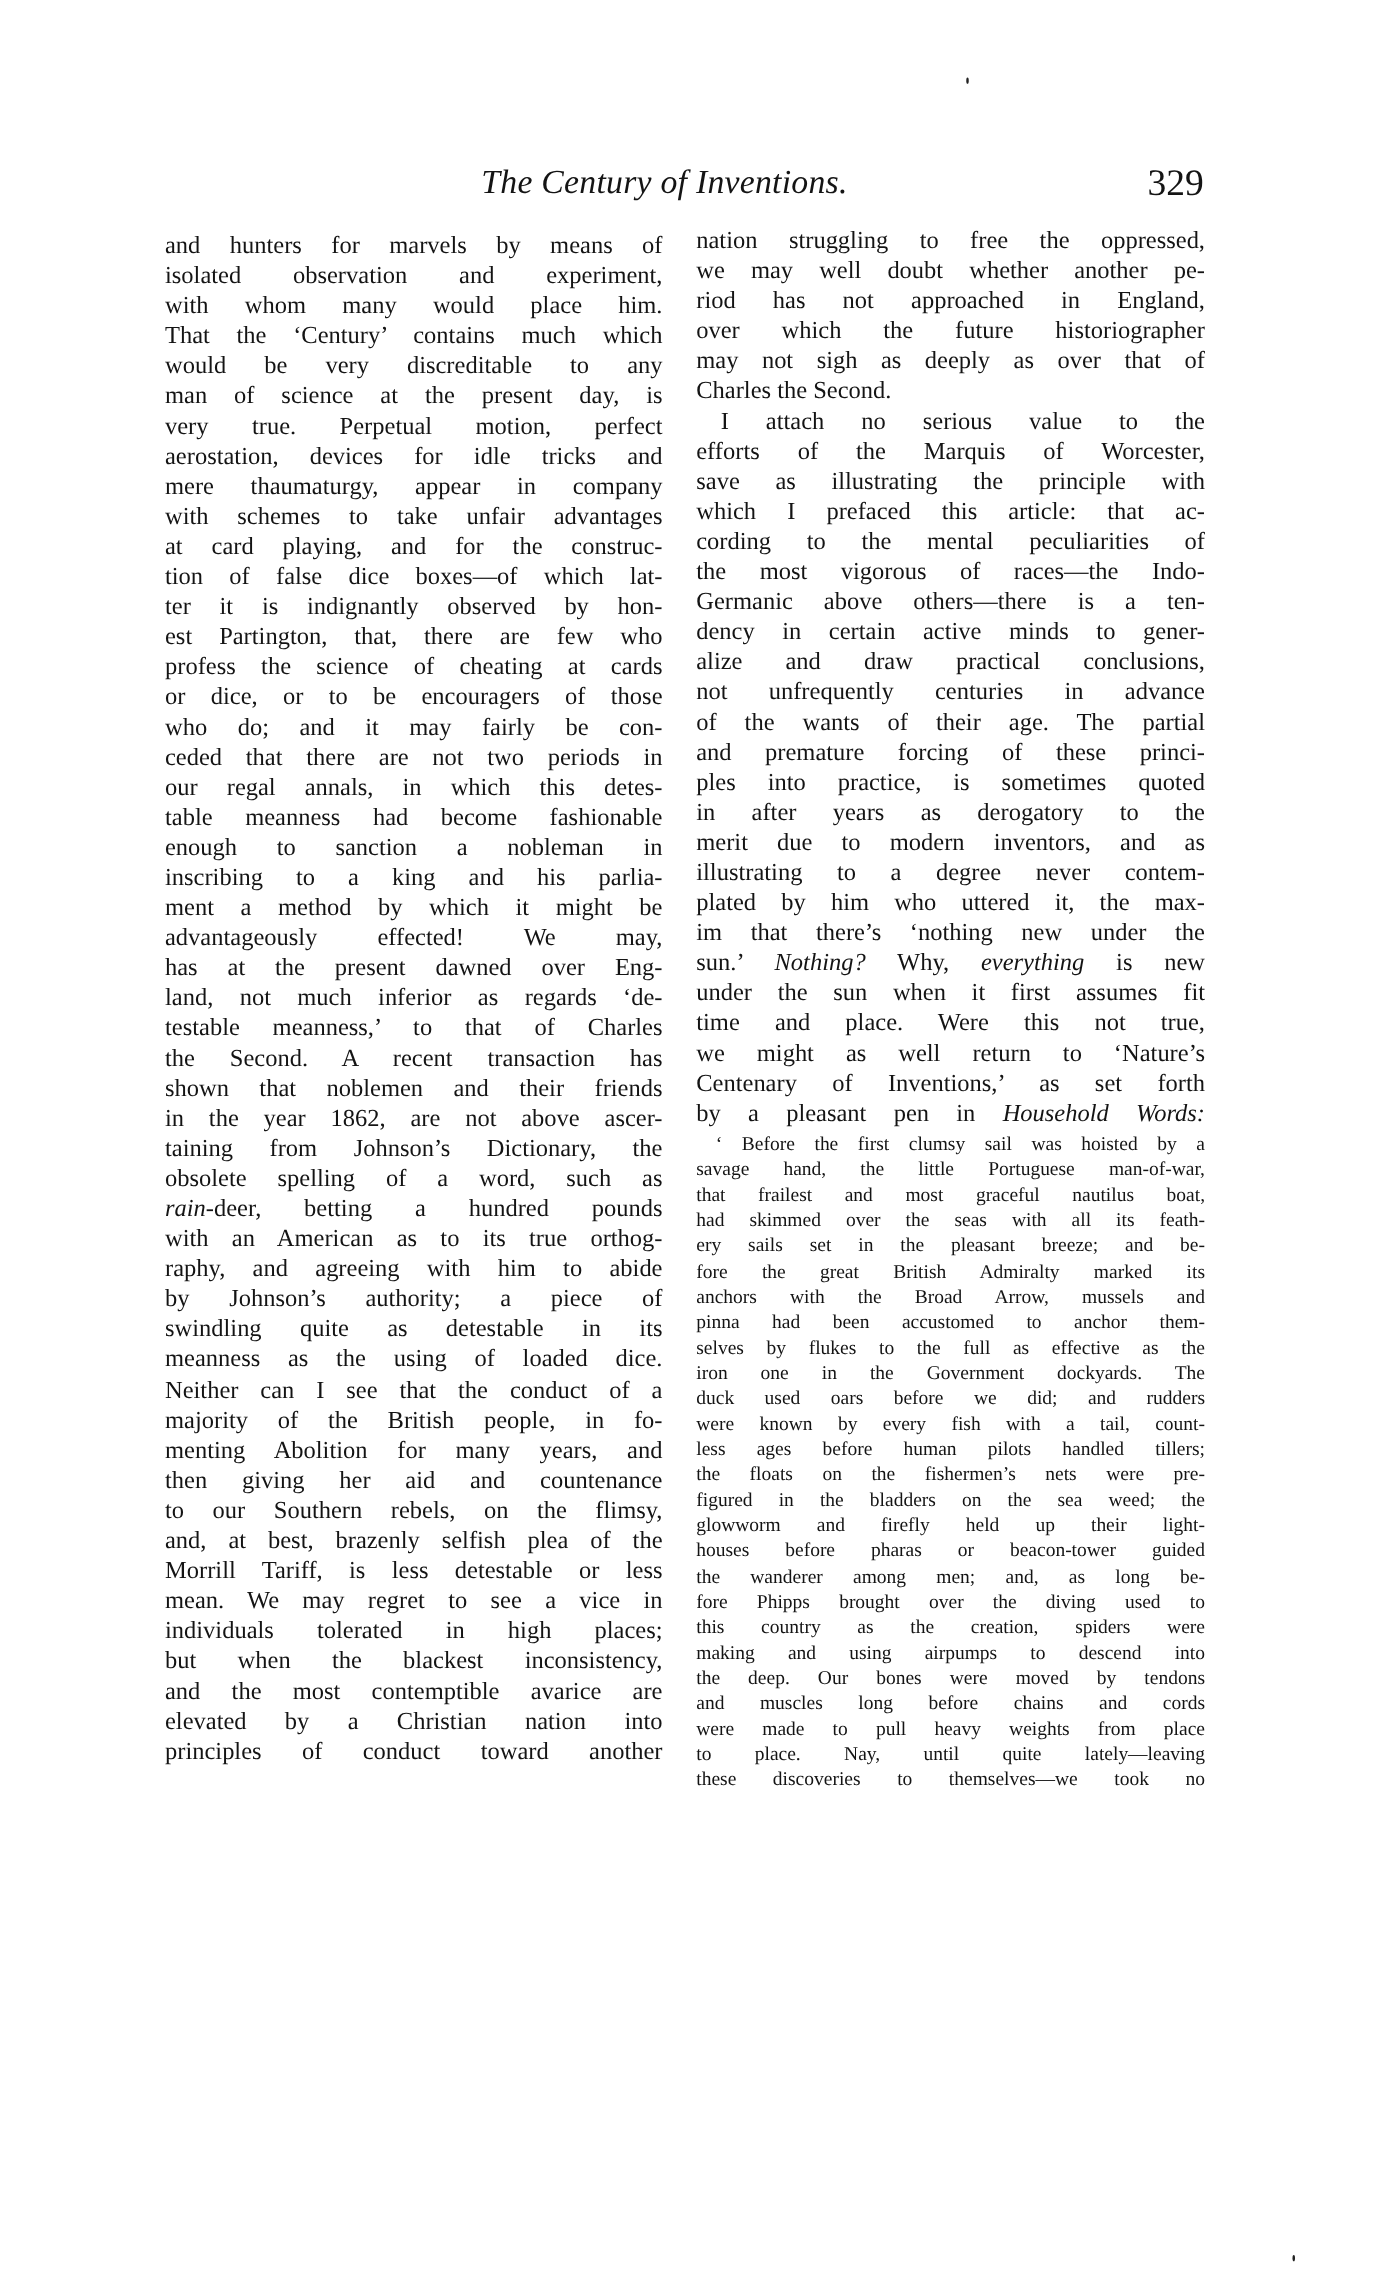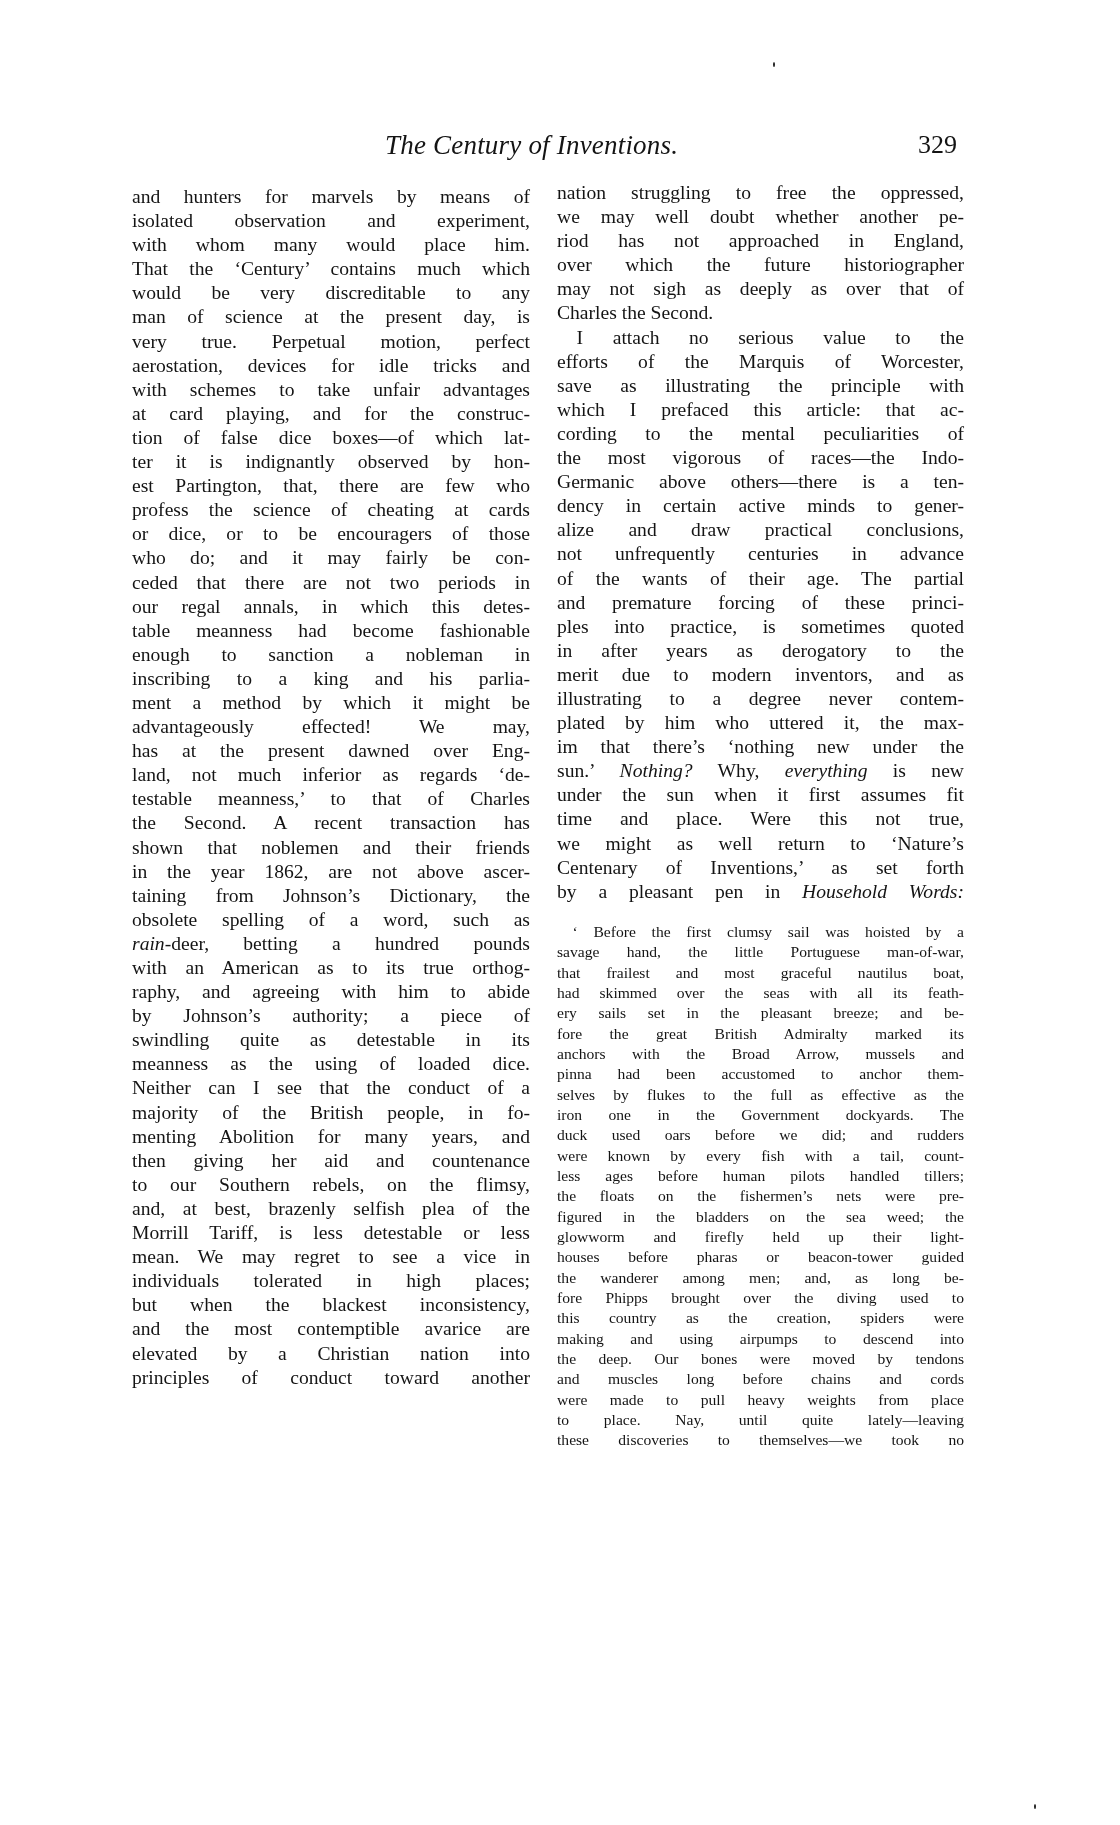--- a/index.html
+++ b/index.html
@@ -1,49 +1,50 @@
 <!DOCTYPE html>
 <html><head>
 <meta charset="utf-8">
 <style>
   html, body { margin: 0; padding: 0; background: #ffffff; }
   body { width: 1120px; height: 1825px; position: relative; overflow: hidden;
          font-family: "Liberation Serif", "DejaVu Serif", serif; color: #141414; }
   .page { position: absolute; left: 0; top: 0; width: 1012px; height: 1825px; }
   .running-head { position: absolute; top: 130px; left: 385px; font-style: italic;
                   font-size: 27px; letter-spacing: 0.2px; }
-  .page-number { position: absolute; top: 130px; left: 918px; font-size: 26px; }
+  .page-number { position: absolute; top: 130px; left: 918px; font-size: 30px; }
   .column { position: absolute; }
   .col-left { left: 132px; top: 185px; width: 398px; }
   .col-right { left: 557px; top: 181px; width: 407px; }
   .line { display: block; height: 24.1px; line-height: 24.1px; font-size: 19.6px;
           text-align: justify; text-align-last: justify; white-space: nowrap; }
   .line.last { text-align-last: left; }
   .quote .line { height: 20.35px; line-height: 20.35px; font-size: 15.6px; }
-  .quote { margin-top: 18px; }
+  .quote { margin-top: 2px; }
   em { font-style: italic; }
   .speck { position: absolute; background: #222; border-radius: 50%; }
 </style>
 </head>
 <body>
 
 <div class="page">
 
   <div class="running-head">The Century of Inventions.</div>
   <div class="page-number">329</div>
 
   <div class="column col-left">
     <span class="line">and hunters for marvels by means of</span>
     <span class="line">isolated observation and experiment,</span>
     <span class="line">with whom many would place him.</span>
     <span class="line">That the ‘Century’ contains much which</span>
     <span class="line">would be very discreditable to any</span>
     <span class="line">man of science at the present day, is</span>
     <span class="line">very true.  Perpetual motion, perfect</span>
     <span class="line">aerostation, devices for idle tricks and</span>
+    <span class="line">mere thaumaturgy, appear in company</span>
     <span class="line">with schemes to take unfair advantages</span>
     <span class="line">at card playing, and for the construc-</span>
     <span class="line">tion of false dice boxes—of which lat-</span>
     <span class="line">ter it is indignantly observed by hon-</span>
     <span class="line">est Partington, that, there are few who</span>
     <span class="line">profess the science of cheating at cards</span>
     <span class="line">or dice, or to be encouragers of those</span>
     <span class="line">who do; and it may fairly be con-</span>
     <span class="line">ceded that there are not two periods in</span>
     <span class="line">our regal annals, in which this detes-</span>

